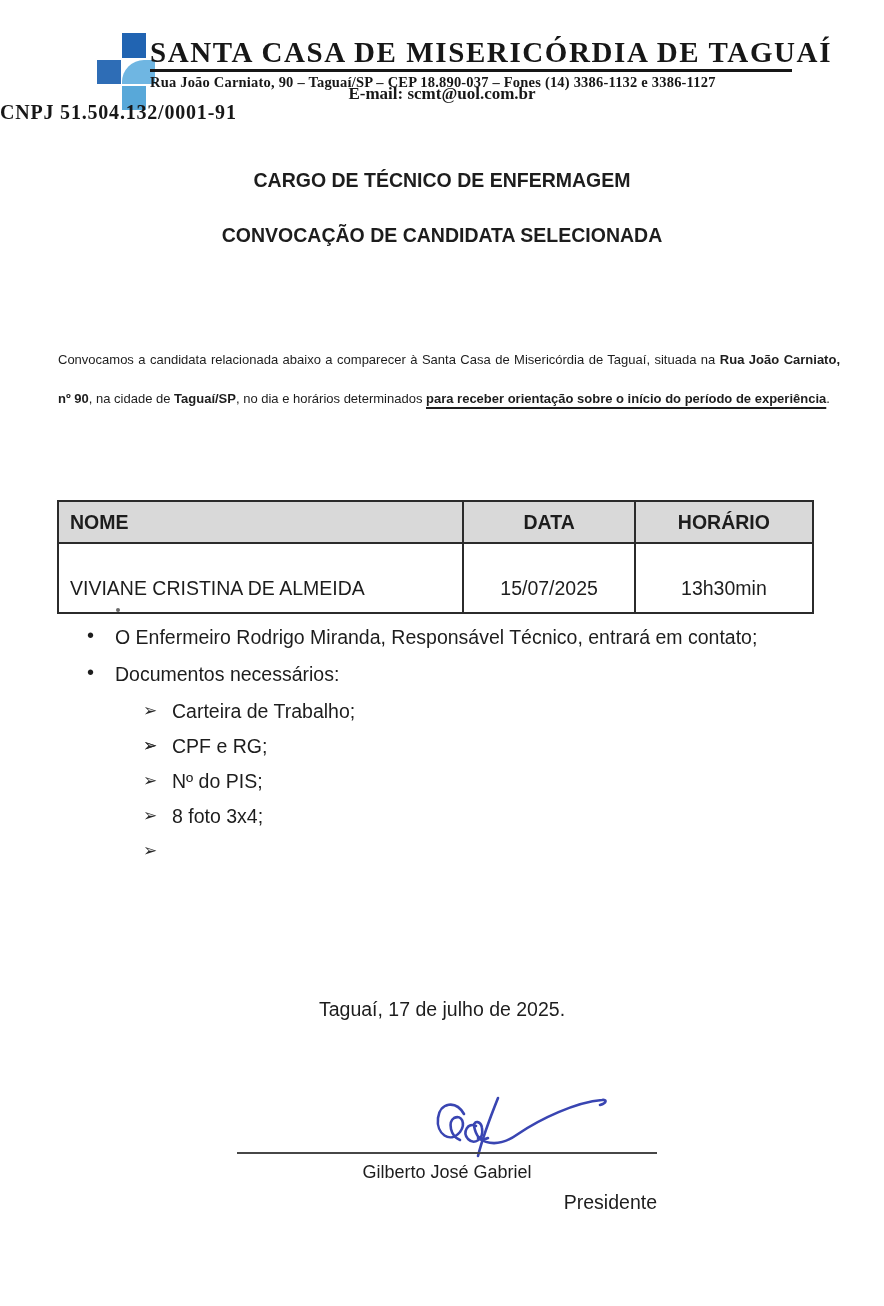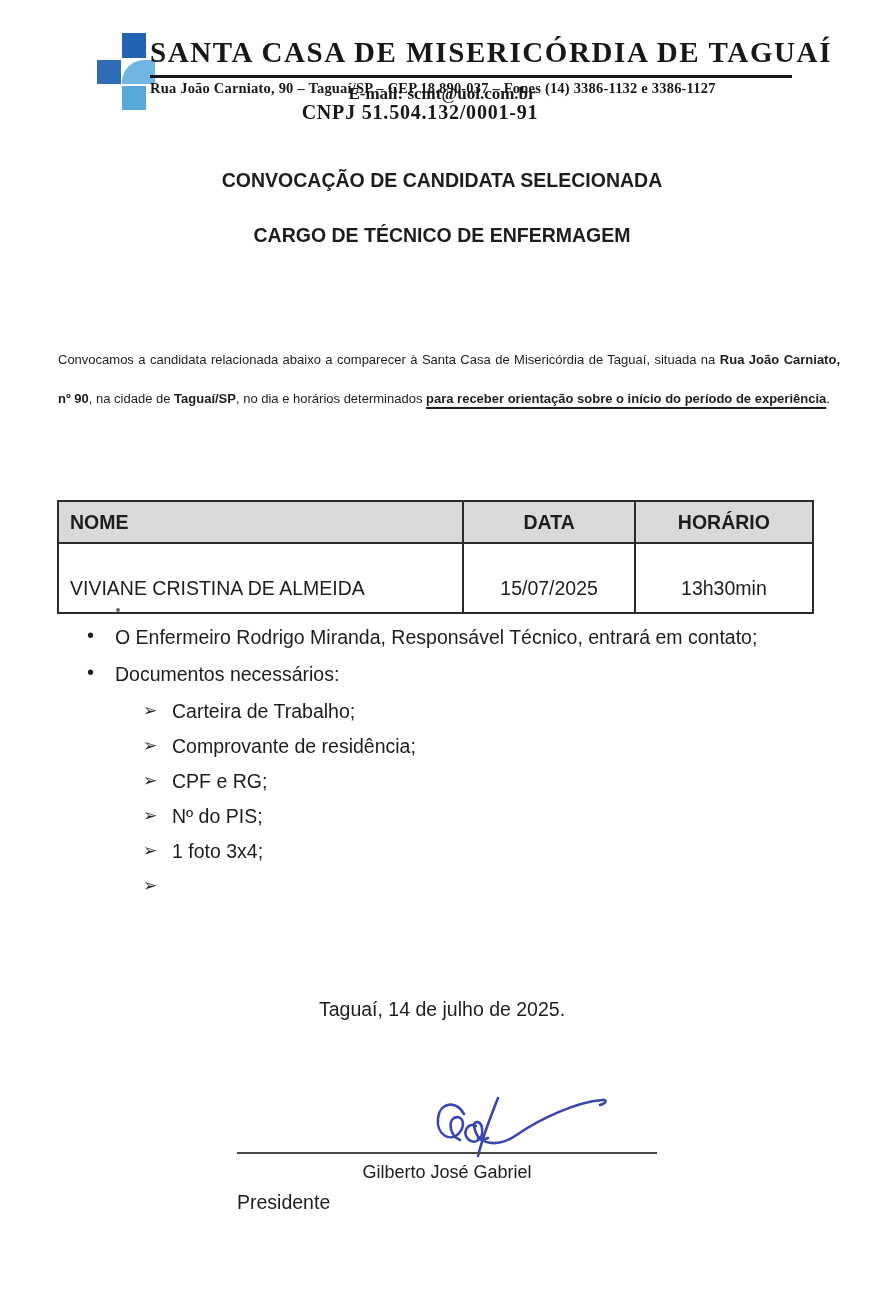--- a/index.html
+++ b/index.html
@@ -24,40 +24,39 @@
 
   .org-block { position: absolute; left: 150px; top: 36px; width: 642px; }
   .org-name {
     font-family: "Liberation Serif", "DejaVu Serif", serif;
     font-weight: bold;
     font-size: 29px;
     letter-spacing: 1.6px;
     color: #171717;
     white-space: nowrap;
     border-bottom: 3px solid #171717;
-    padding-bottom: 6px;
+    padding-bottom: 0;
   }
   .org-address {
     font-family: Liberation Serif, serif;
     font-weight: bold;
     font-size: 14.5px;
     letter-spacing: 0.2px;
     color: #171717;
     margin-top: 2px;
     white-space: nowrap;
   }
   .org-email {
     position: absolute; left: 0; top: 84px; width: 884px;
     text-align: center;
     font-family: "Liberation Serif", "DejaVu Serif", serif;
     font-weight: bold; font-size: 17px; color: #171717;
   }
   .org-cnpj {
     position: absolute; left: 0; top: 101px; width: 840px;
-    text-align: center;
     font-family: "Liberation Serif", "DejaVu Serif", serif;
     font-weight: bold; font-size: 20px; letter-spacing: 0.8px; color: #171717;
   }
 
   
   .doc-titles { position: absolute; top: 170px; left: 0; width: 100%; text-align: center; }
   .doc-title { font-size: 19.5px; font-weight: bold; margin: 0 0 35px 0; line-height: 20px; color: #1d1d1d; }
 
   
   .intro {
@@ -107,21 +106,21 @@
 
   
   .date-line {
     position: absolute; top: 998px; left: 0; width: 100%;
     text-align: center; font-size: 19.5px; color: #1d1d1d;
   }
   .signature-block { position: absolute; top: 1090px; left: 237px; width: 420px; height: 140px; }
   .signature-ink { position: absolute; left: 168px; top: 0; width: 210px; height: 73px; overflow: visible; }
   .signature-rule { position: absolute; top: 62px; left: 0; width: 100%; border-top: 2px solid #474747; }
   .signer-name { position: absolute; top: 72px; left: 0; width: 100%; text-align: center; font-size: 18px; color: #1d1d1d; }
-  .signer-title { position: absolute; top: 101px; left: 0; width: 100%; text-align: left; font-size: 19.5px; color: #1d1d1d; }
+  .signer-title { position: absolute; top: 101px; left: 0; width: 100%; text-align: right; font-size: 19.5px; color: #1d1d1d; }
 </style>
 </head>
 <body>
 
 <div class="page">
 
   <div class="letterhead">
     <div class="logo">
       <div class="sq sq-top"></div>
       <div class="sq sq-left"></div>
@@ -130,22 +129,22 @@
     </div>
     <div class="org-block">
       <div class="org-name">SANTA CASA DE MISERICÓRDIA DE TAGUAÍ</div>
       <div class="org-address">Rua João Carniato, 90 – Taguaí/SP – CEP 18.890-037 – Fones (14) 3386-1132 e 3386-1127</div>
     </div>
     <div class="org-email">E-mail: scmt@uol.com.br</div>
     <div class="org-cnpj">CNPJ 51.504.132/0001-91</div>
   </div>
 
   <div class="doc-titles">
+    <p class="doc-title">CARGO DE TÉCNICO DE ENFERMAGEM</p>
     <p class="doc-title">CONVOCAÇÃO DE CANDIDATA SELECIONADA</p>
-    <p class="doc-title">CARGO DE TÉCNICO DE ENFERMAGEM</p>
   </div>
 
   <p class="intro"><span>Convocamos a candidata relacionada abaixo a comparecer à Santa Casa de Misericórdia de Taguaí, situada na </span><b>Rua João Carniato, nº 90</b><span>, na cidade de </span><b>Taguaí/SP</b><span>, no dia e horários determinados </span><span class="bu">para receber orientação sobre o início do período de experiência</span><span>.</span></p>
 
   <table class="call-table">
     <colgroup>
       <col style="width: 53.7%">
       <col style="width: 22.7%">
       <col style="width: 23.6%">
     </colgroup>
@@ -178,41 +177,40 @@
         <span>Documentos necessários:</span>
       </li>
     </ul>
     <ul class="doc-list">
       <li>
         <span class="arrow">➢</span>
         <span>Carteira de Trabalho;</span>
       </li>
       <li>
         <span class="arrow">➢</span>
-        <span>Comprovante de residência;</span>
       </li>
       <li>
         <span class="arrow">➢</span>
         <span>CPF e RG;</span>
       </li>
       <li>
         <span class="arrow">➢</span>
         <span>Nº do PIS;</span>
       </li>
       <li>
         <span class="arrow">➢</span>
-        <span>1 foto 3x4;</span>
+        <span>8 foto 3x4;</span>
       </li>
       <li>
         <span class="arrow">➢</span>
       </li>
     </ul>
   </div>
 
-  <div class="date-line">Taguaí, 14 de julho de 2025.</div>
+  <div class="date-line">Taguaí, 17 de julho de 2025.</div>
 
   <div class="signature-block">
     <svg class="signature-ink" viewBox="0 0 200 73" xmlns="http://www.w3.org/2000/svg">
       <g fill="none" stroke="#3945b2" stroke-width="2.6" stroke-linecap="round" stroke-linejoin="round">
         <path d="M54 24 C46 10 30 12 28 28 C26 44 40 54 50 42 C56 34 52 24 44 28 C38 32 40 46 50 50"></path>
         <path d="M66 36 C58 32 52 42 58 49 C64 55 74 50 72 38 C71 31 64 30 64 36 C66 46 70 52 78 48"></path>
         <path d="M88 8 C80 28 72 50 68 66"></path>
         <path d="M68 48 C80 56 94 54 108 44 C130 29 166 12 192 10 C197 9 197 13 190 15"></path>
       </g>
     </svg>

